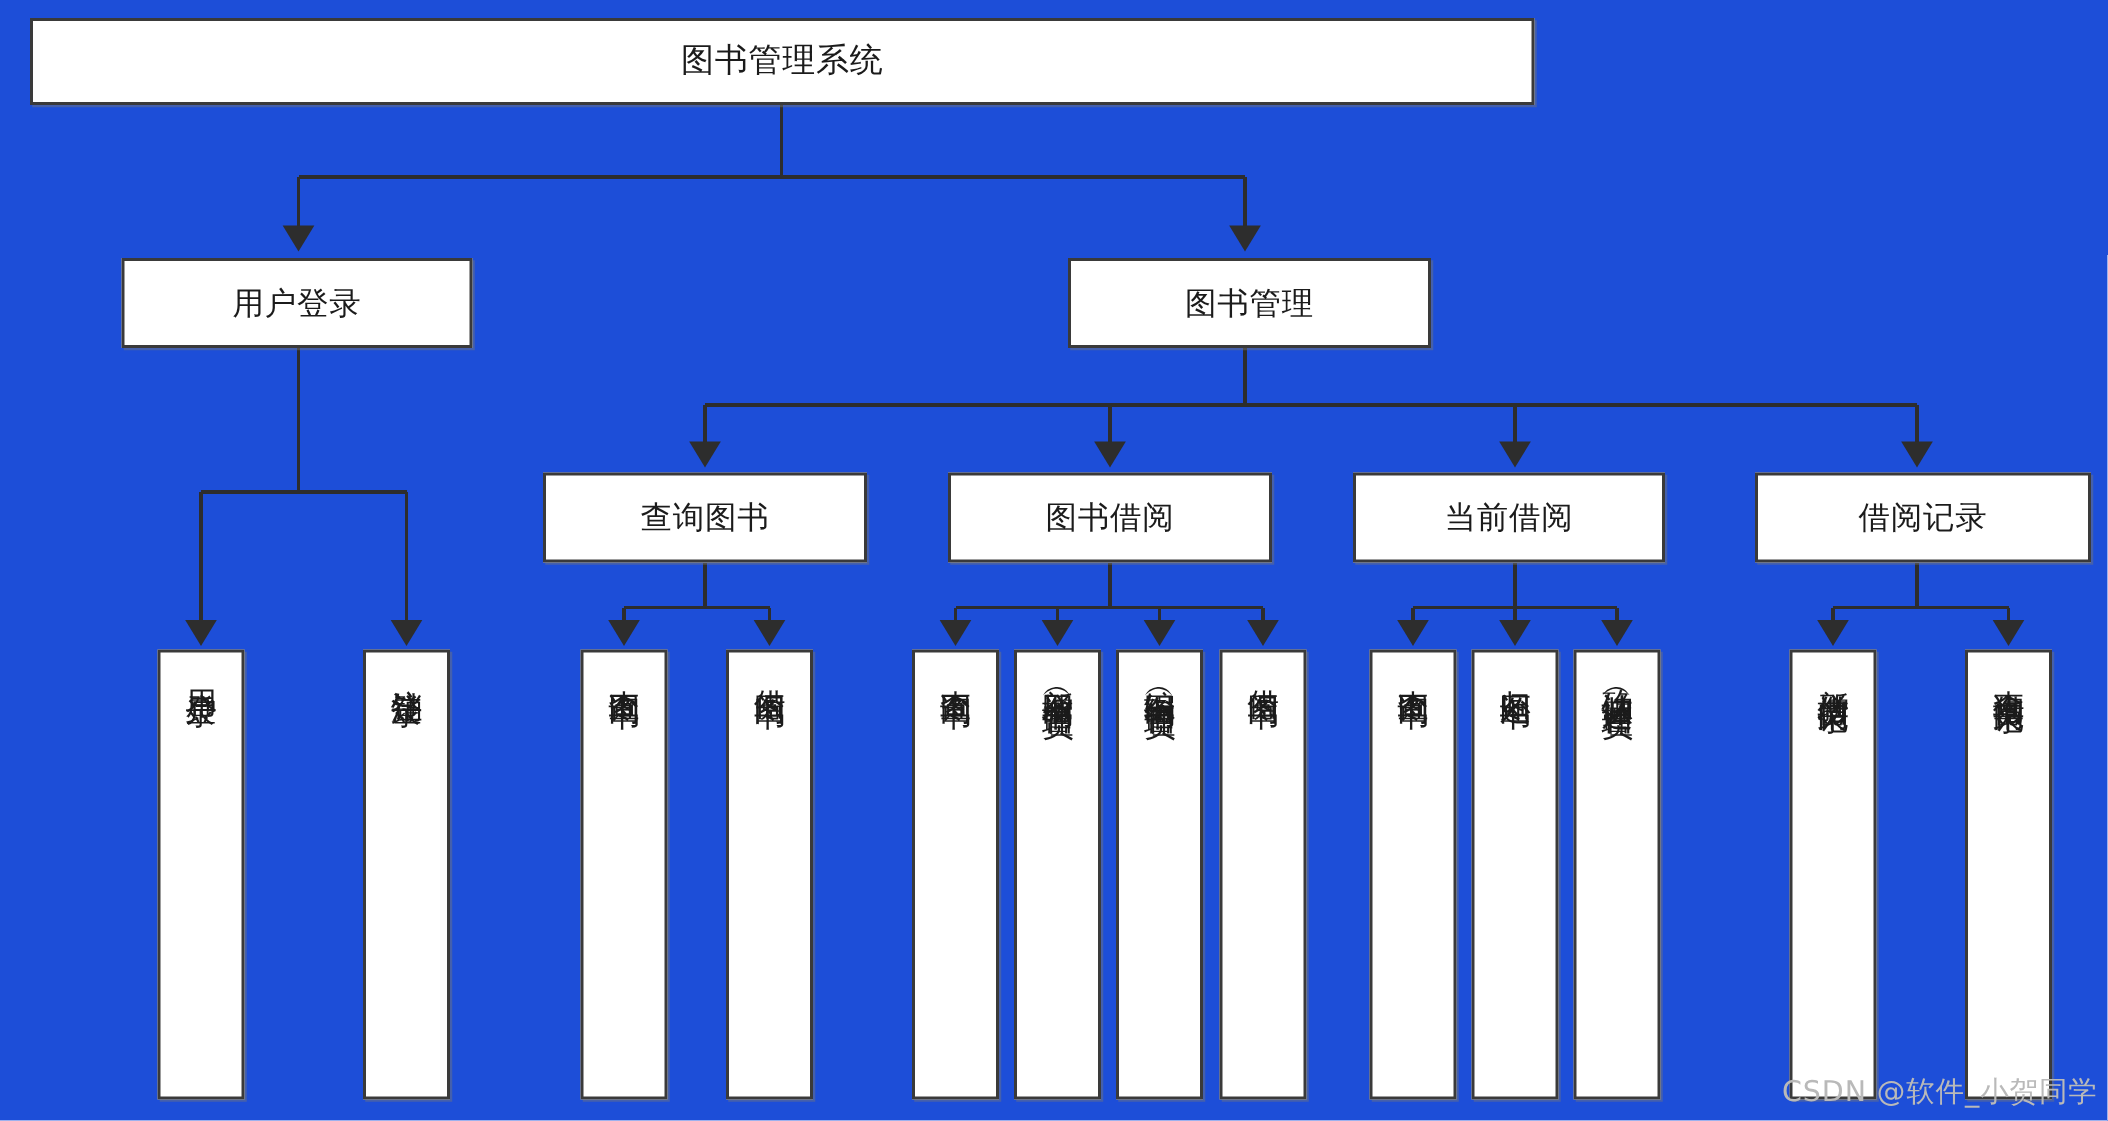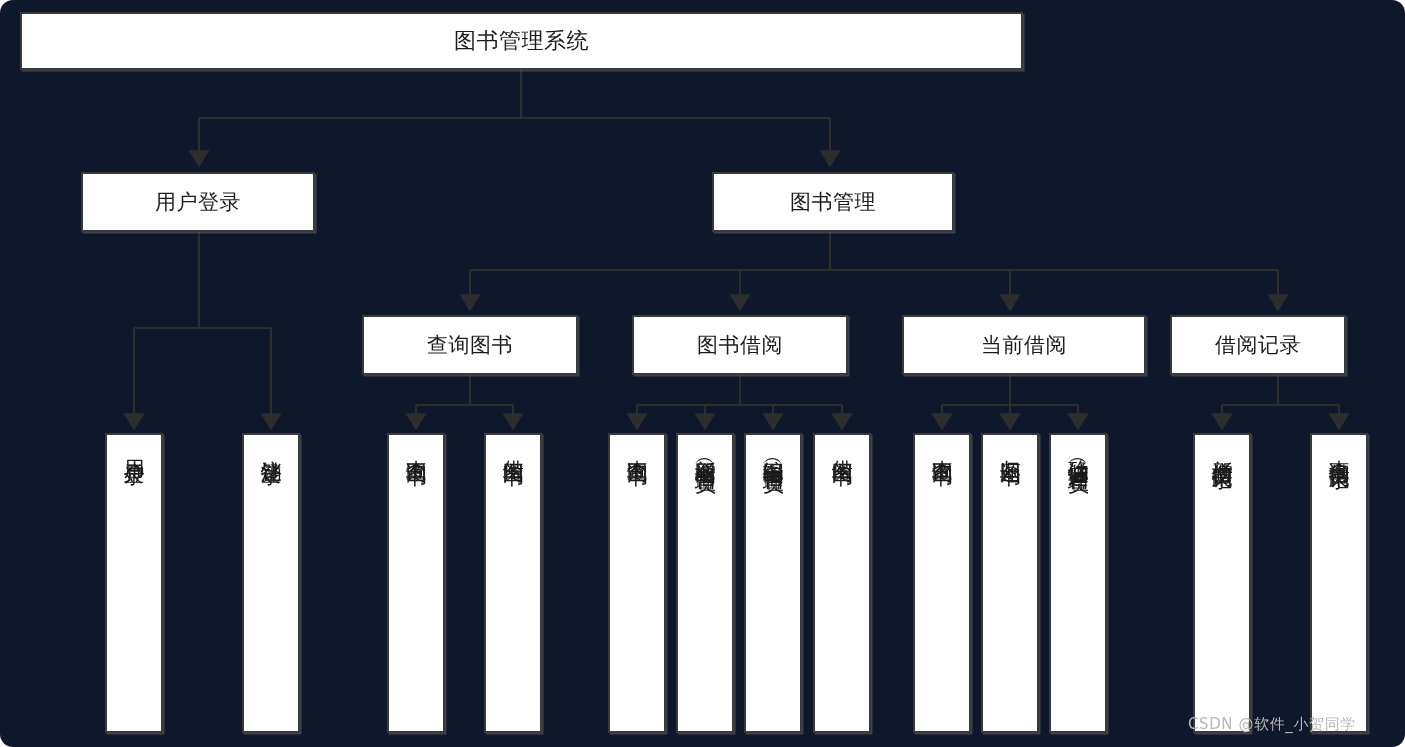--- a/index.html
+++ b/index.html
@@ -9,23 +9,22 @@
     background: #ffffff;
   }
   body {
     font-family: "DejaVu Sans", "Liberation Sans", sans-serif;
     color: #1a1a1a;
   }
   #canvas {
     position: relative;
     width: 1405px;
     height: 747px;
-    background: #0f172a;
+    background: #1d4ed8;
     overflow: hidden;
-    border-radius: 13px;
   }
   #edges {
     position: absolute;
     left: 0;
     top: 0;
     width: 1405px;
     height: 747px;
     pointer-events: none;
   }
   .node {
@@ -57,21 +56,21 @@
     writing-mode: vertical-rl;
     text-orientation: upright;
     font-size: 21px;
     line-height: 1.06;
     letter-spacing: 2px;
     white-space: nowrap;
     text-align: left;
   }
   .watermark {
     position: absolute;
-    font-size: 15px;
+    font-size: 19px;
     color: #b9b9b9;
     letter-spacing: 0.6px;
     white-space: nowrap;
     user-select: none;
   }
 </style>
 </head>
 <body>
 
 <div id="canvas">
@@ -136,24 +135,24 @@
   <div class="node level2" style="left:712px; top:172px; width:242px; height:60px;">
     <span class="label">图书管理</span>
   </div>
 
   <div class="node level3" style="left:362px; top:315px; width:216px; height:60px;">
     <span class="label">查询图书</span>
   </div>
   <div class="node level3" style="left:632px; top:315px; width:216px; height:60px;text-align:center;">
     <span class="label">图书借阅</span>
   </div>
-  <div class="node level3" style="left:902px; top:315px; width:244px; height:60px;">
+  <div class="node level3" style="left:902px; top:315px; width:208px; height:60px;">
     <span class="label">当前借阅</span>
   </div>
-  <div class="node level3" style="left:1170px; top:315px; width:176px; height:60px;">
+  <div class="node level3" style="left:1170px; top:315px; width:224px; height:60px;">
     <span class="label">借阅记录</span>
   </div>
 
   <div class="node leaf" style="left:105px; top:433px; width:58px; height:300px;">
     <span class="label">用户登录</span>
   </div>
   <div class="node leaf" style="left:242px; top:433px; width:58px; height:300px;">
     <span class="label">注销登录</span>
   </div>
 

